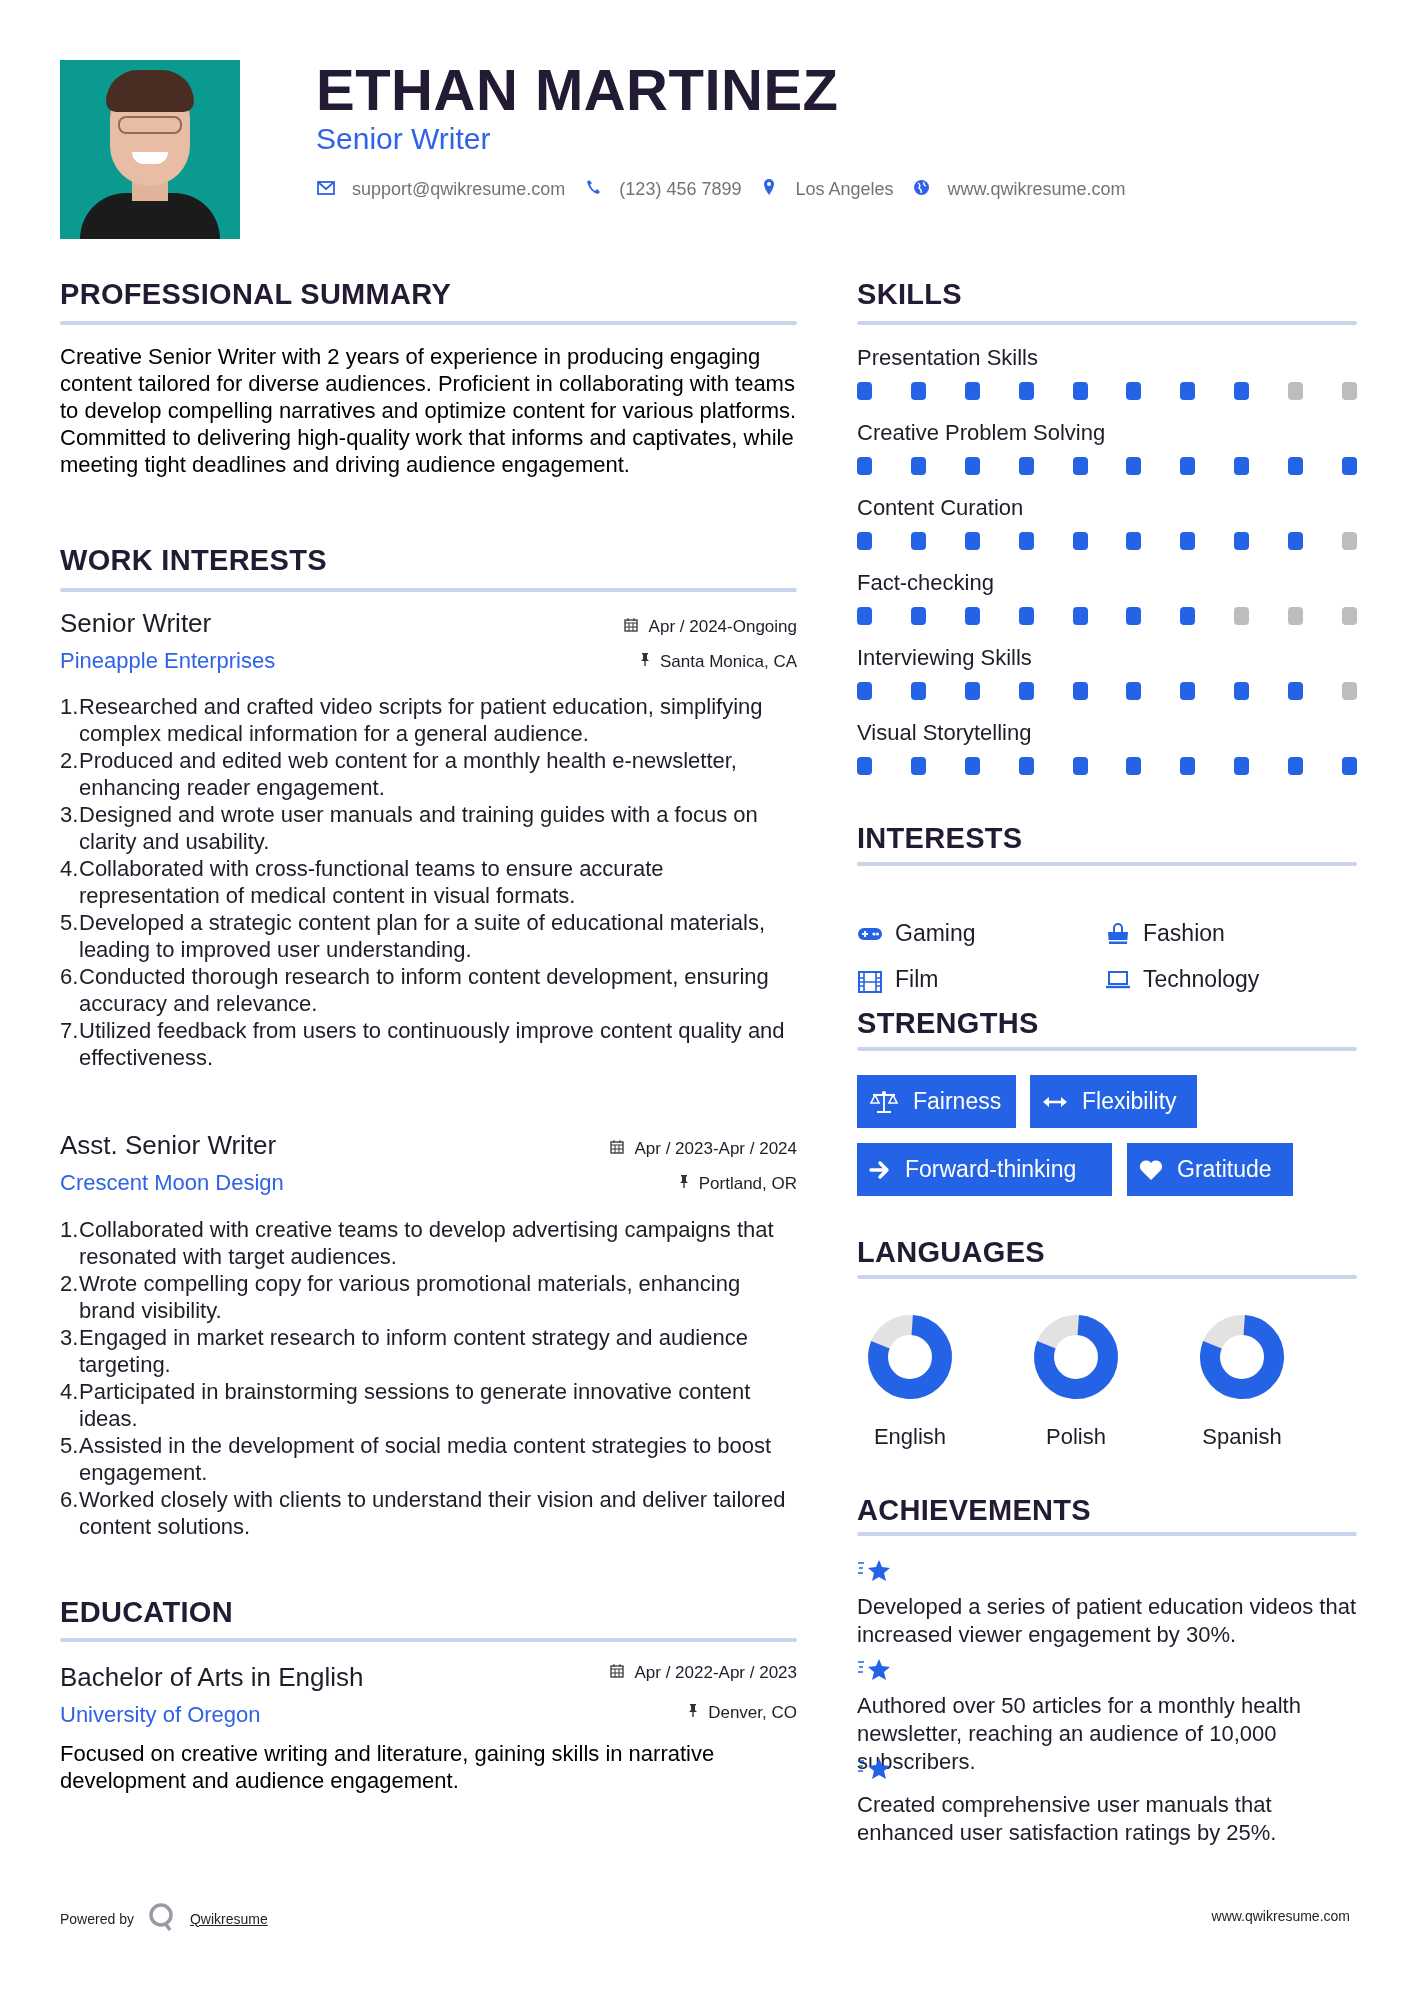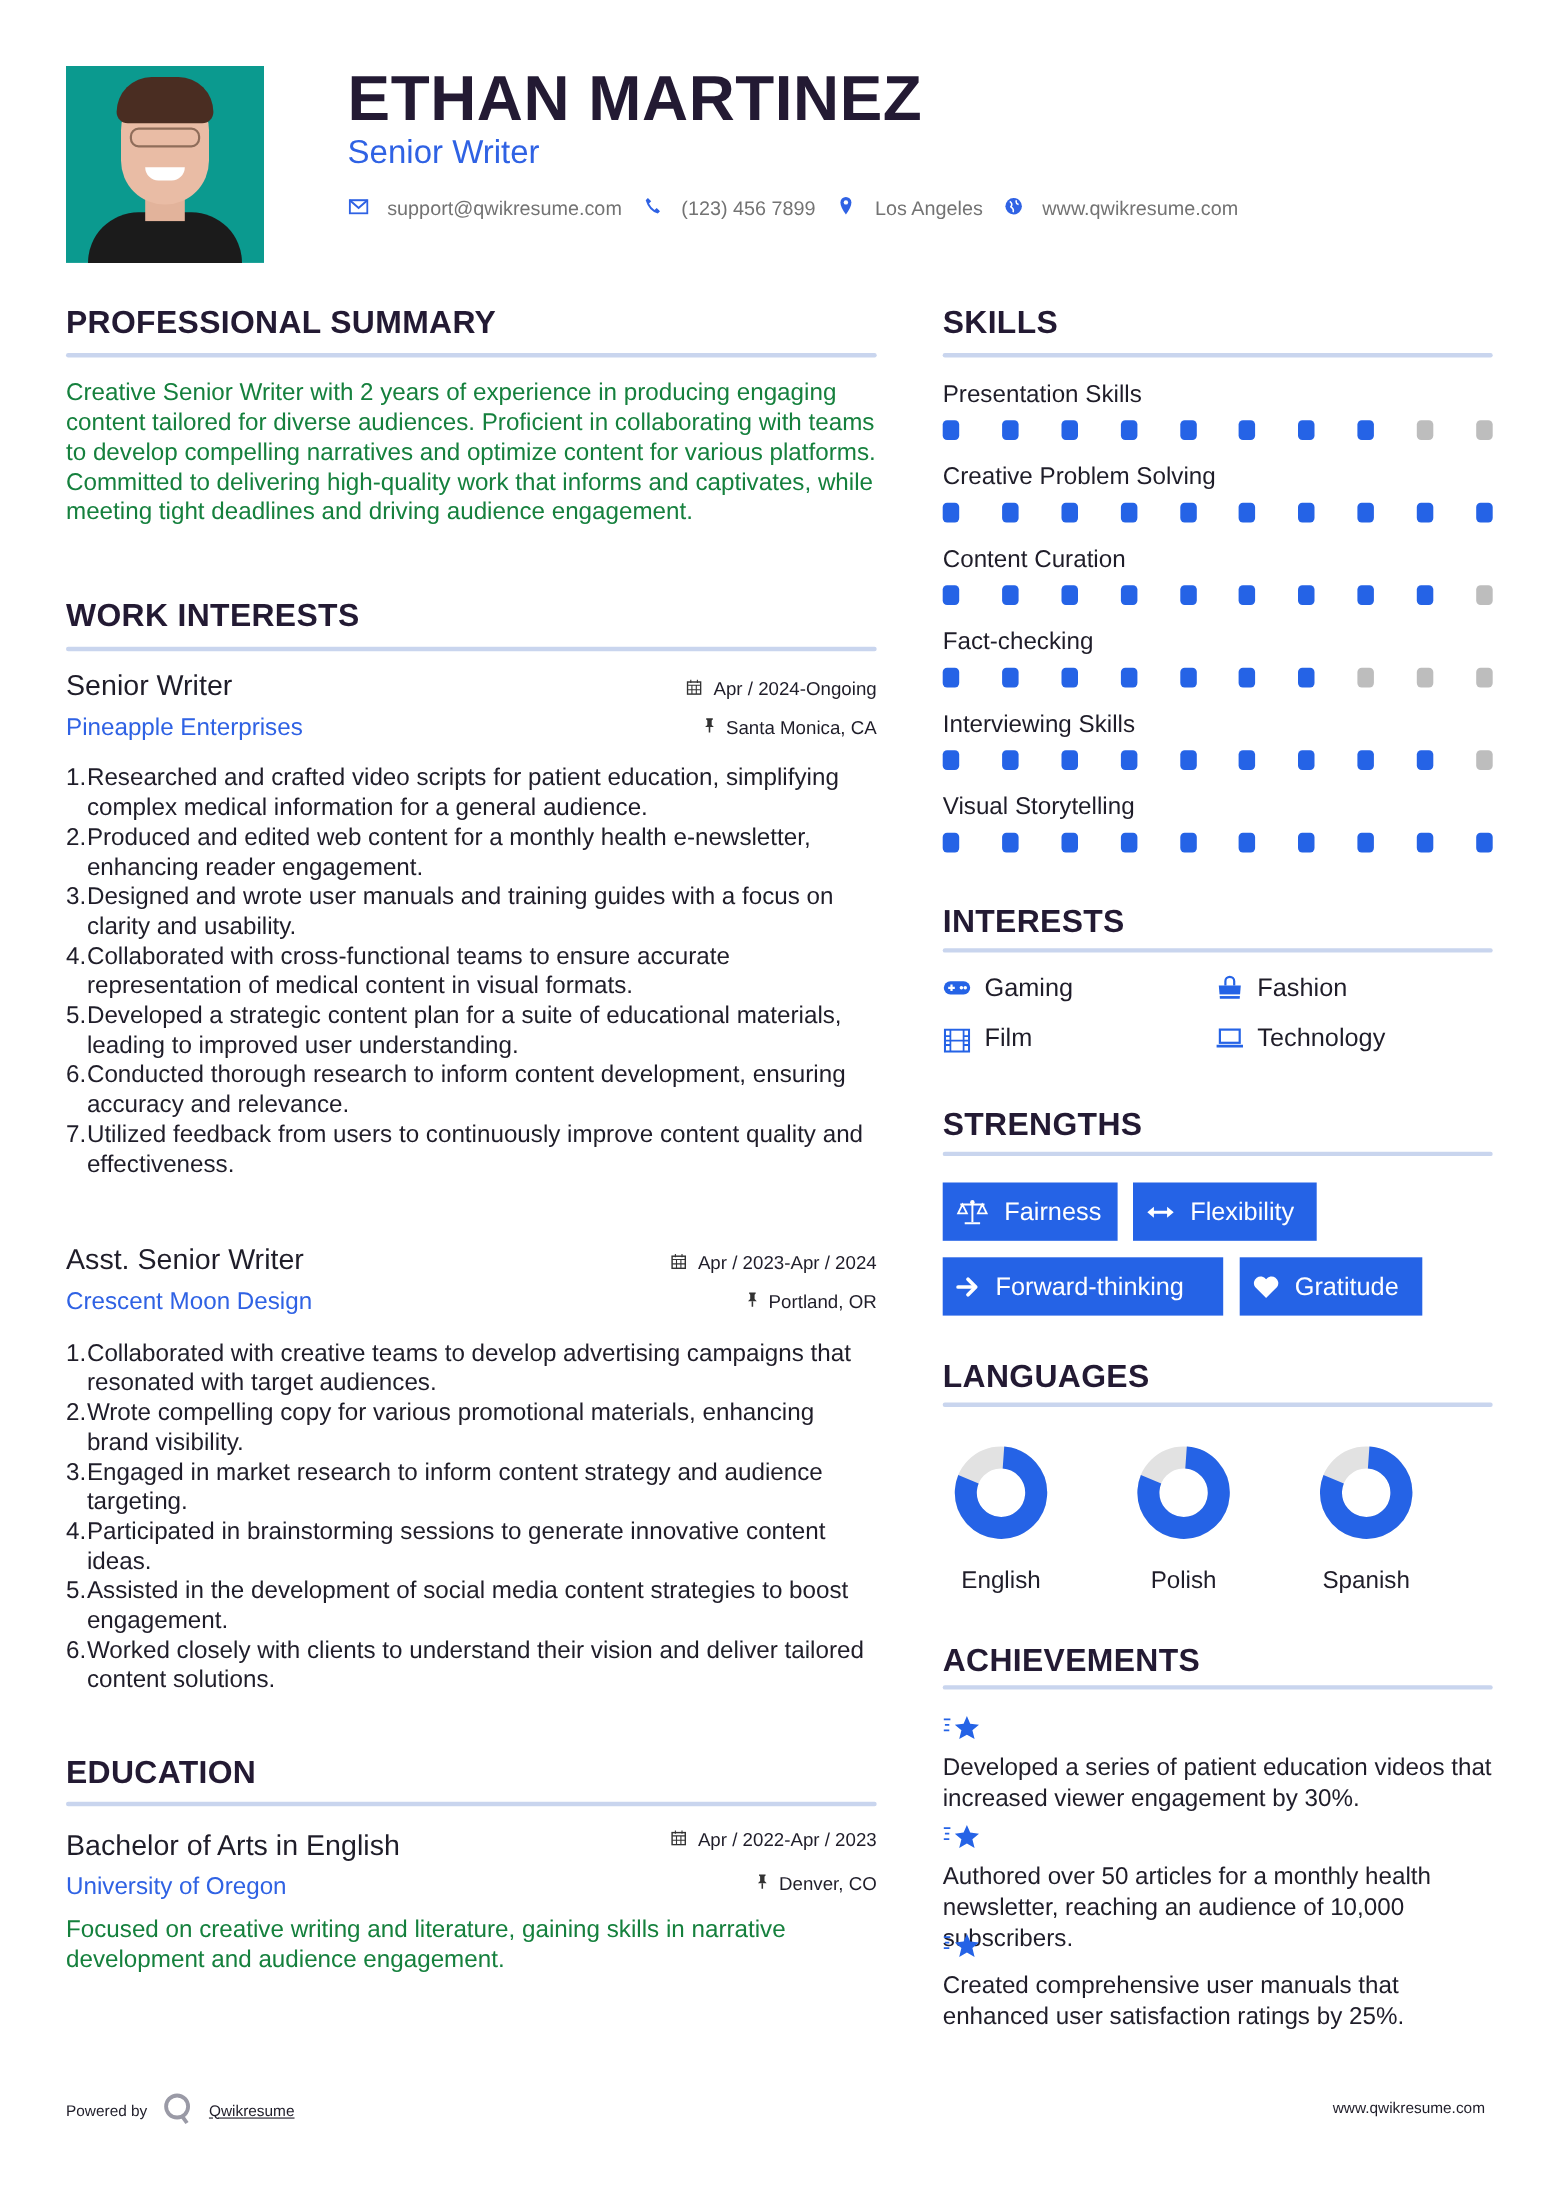--- a/index.html
+++ b/index.html
@@ -24,40 +24,40 @@
 
     
     .sec-h { position: absolute; font-size: 29px; font-weight: 700; color: #231a33; letter-spacing: 0.3px; }
     .sec-rule { position: absolute; height: 4px; background: #c9d5ee; border-radius: 2px; }
 
     .col-l { left: 60px; }
     .rule-l { left: 60px; width: 737px; }
     .col-r { left: 857px; }
     .rule-r { left: 857px; width: 500px; }
 
-    .para { position: absolute; left: 60px; width: 737px; font-size: 22px; line-height: 27px; color: #15803d; }
+    .para { position: absolute; left: 60px; width: 737px; font-size: 22px; line-height: 27px; color: #000000; }
 
     .job-title { position: absolute; left: 60px; font-size: 26px; color: #1f1d29; }
     .company { position: absolute; left: 60px; font-size: 22px; color: #2f62e4; }
     .meta { position: absolute; right: 610px; font-size: 17px; color: #1f1d29; white-space: nowrap; }
     .meta .mi { margin-right: 6px; font-size: 15px; }
 
     .olist { position: absolute; left: 60px; width: 737px; font-size: 22px; line-height: 27px; color: #1f1d29; list-style: none; }
     .olist li { display: flex; }
     .olist .num { width: 19px; flex: none; }
     .olist .txt { flex: 1; }
 
     
     .skill-name { position: absolute; left: 857px; font-size: 22px; color: #1f1d29; }
     .dots { position: absolute; left: 857px; width: 500px; display: flex; justify-content: space-between; }
     .dot { width: 15px; height: 18px; border-radius: 4px; background: #bdbdbd; }
     .dot.on { background: #2563e6; }
 
     
-    .interest { position: absolute; display: flex; align-items: center; font-size: 23px; color: #1f1d29; }
+    .interest { position: absolute; display: flex; align-items: center; font-size: 23px; color: #1f1d29; margin-top: 36px; }
     .interest .iico { width: 26px; height: 22px; margin-right: 12px; display: inline-flex; align-items: center; justify-content: center; }
 
     
     .badge { position: absolute; height: 53px; background: #2563e6; color: #ffffff; display: flex; align-items: center; padding: 0 12px; font-size: 23px; }
     .badge .bico { margin-right: 14px; display: inline-flex; align-items: center; }
 
     
     .lang { position: absolute; width: 110px; text-align: center; }
     .lang svg { display: block; margin: 0 auto; }
     .lang .lname { font-size: 22px; margin-top: 22px; color: #1f1d29; }

